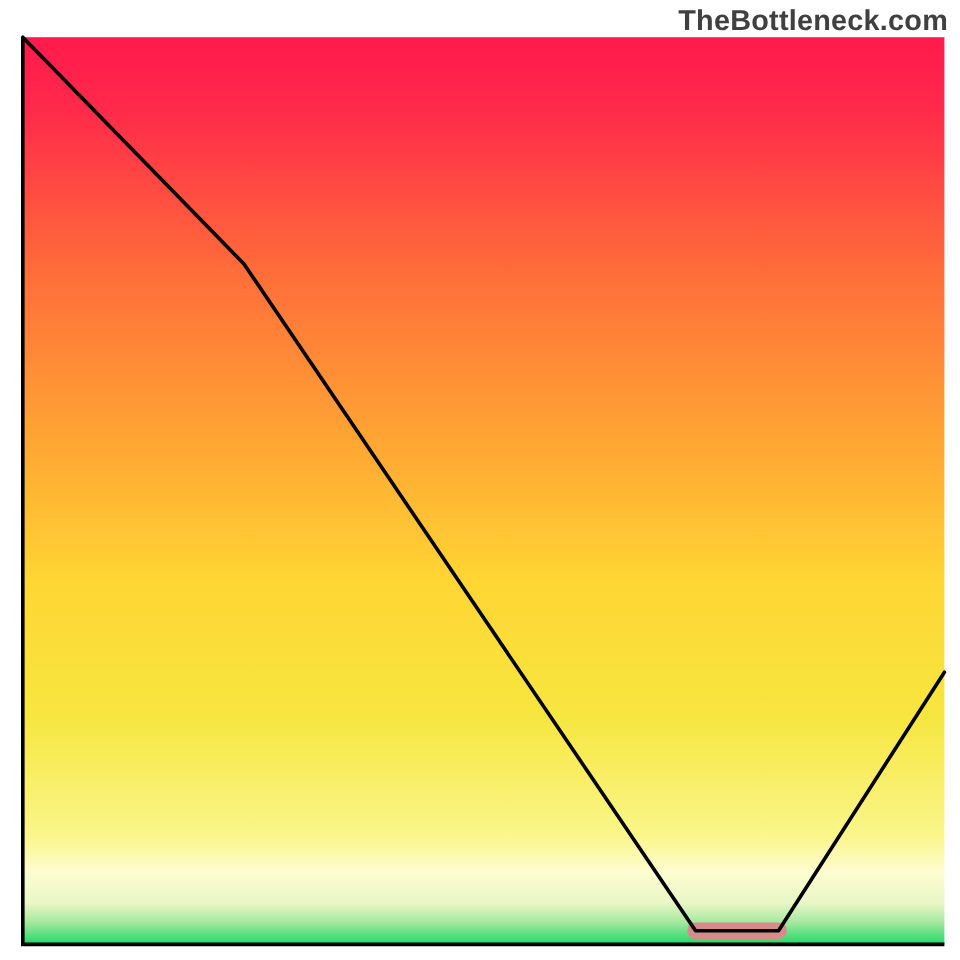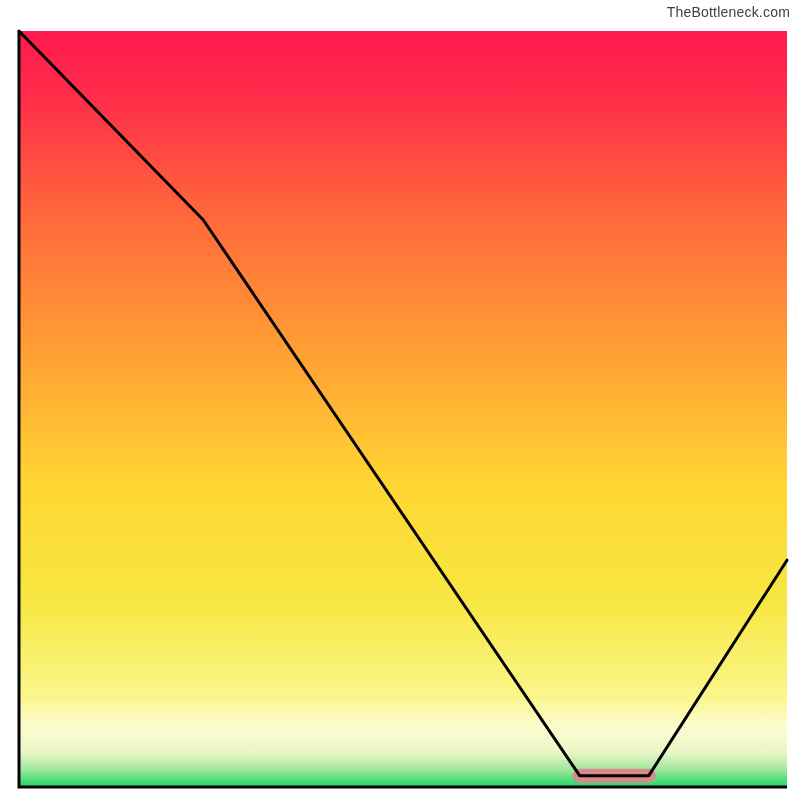--- a/index.html
+++ b/index.html
@@ -13,22 +13,22 @@
   .wrap {
     position: relative;
     width: 800px;
     height: 800px;
   }
   .watermark {
     position: absolute;
     top: 4px;
     right: 10px;
     font-family: Arial, Helvetica, sans-serif;
-    font-size: 14px;
-    font-weight: 400;
+    font-size: 24px;
+    font-weight: 700;
     color: #404040;
     letter-spacing: 0.2px;
   }
   svg.plot {
     position: absolute;
     left: 0;
     top: 0;
     width: 800px;
     height: 800px;
     display: block;

